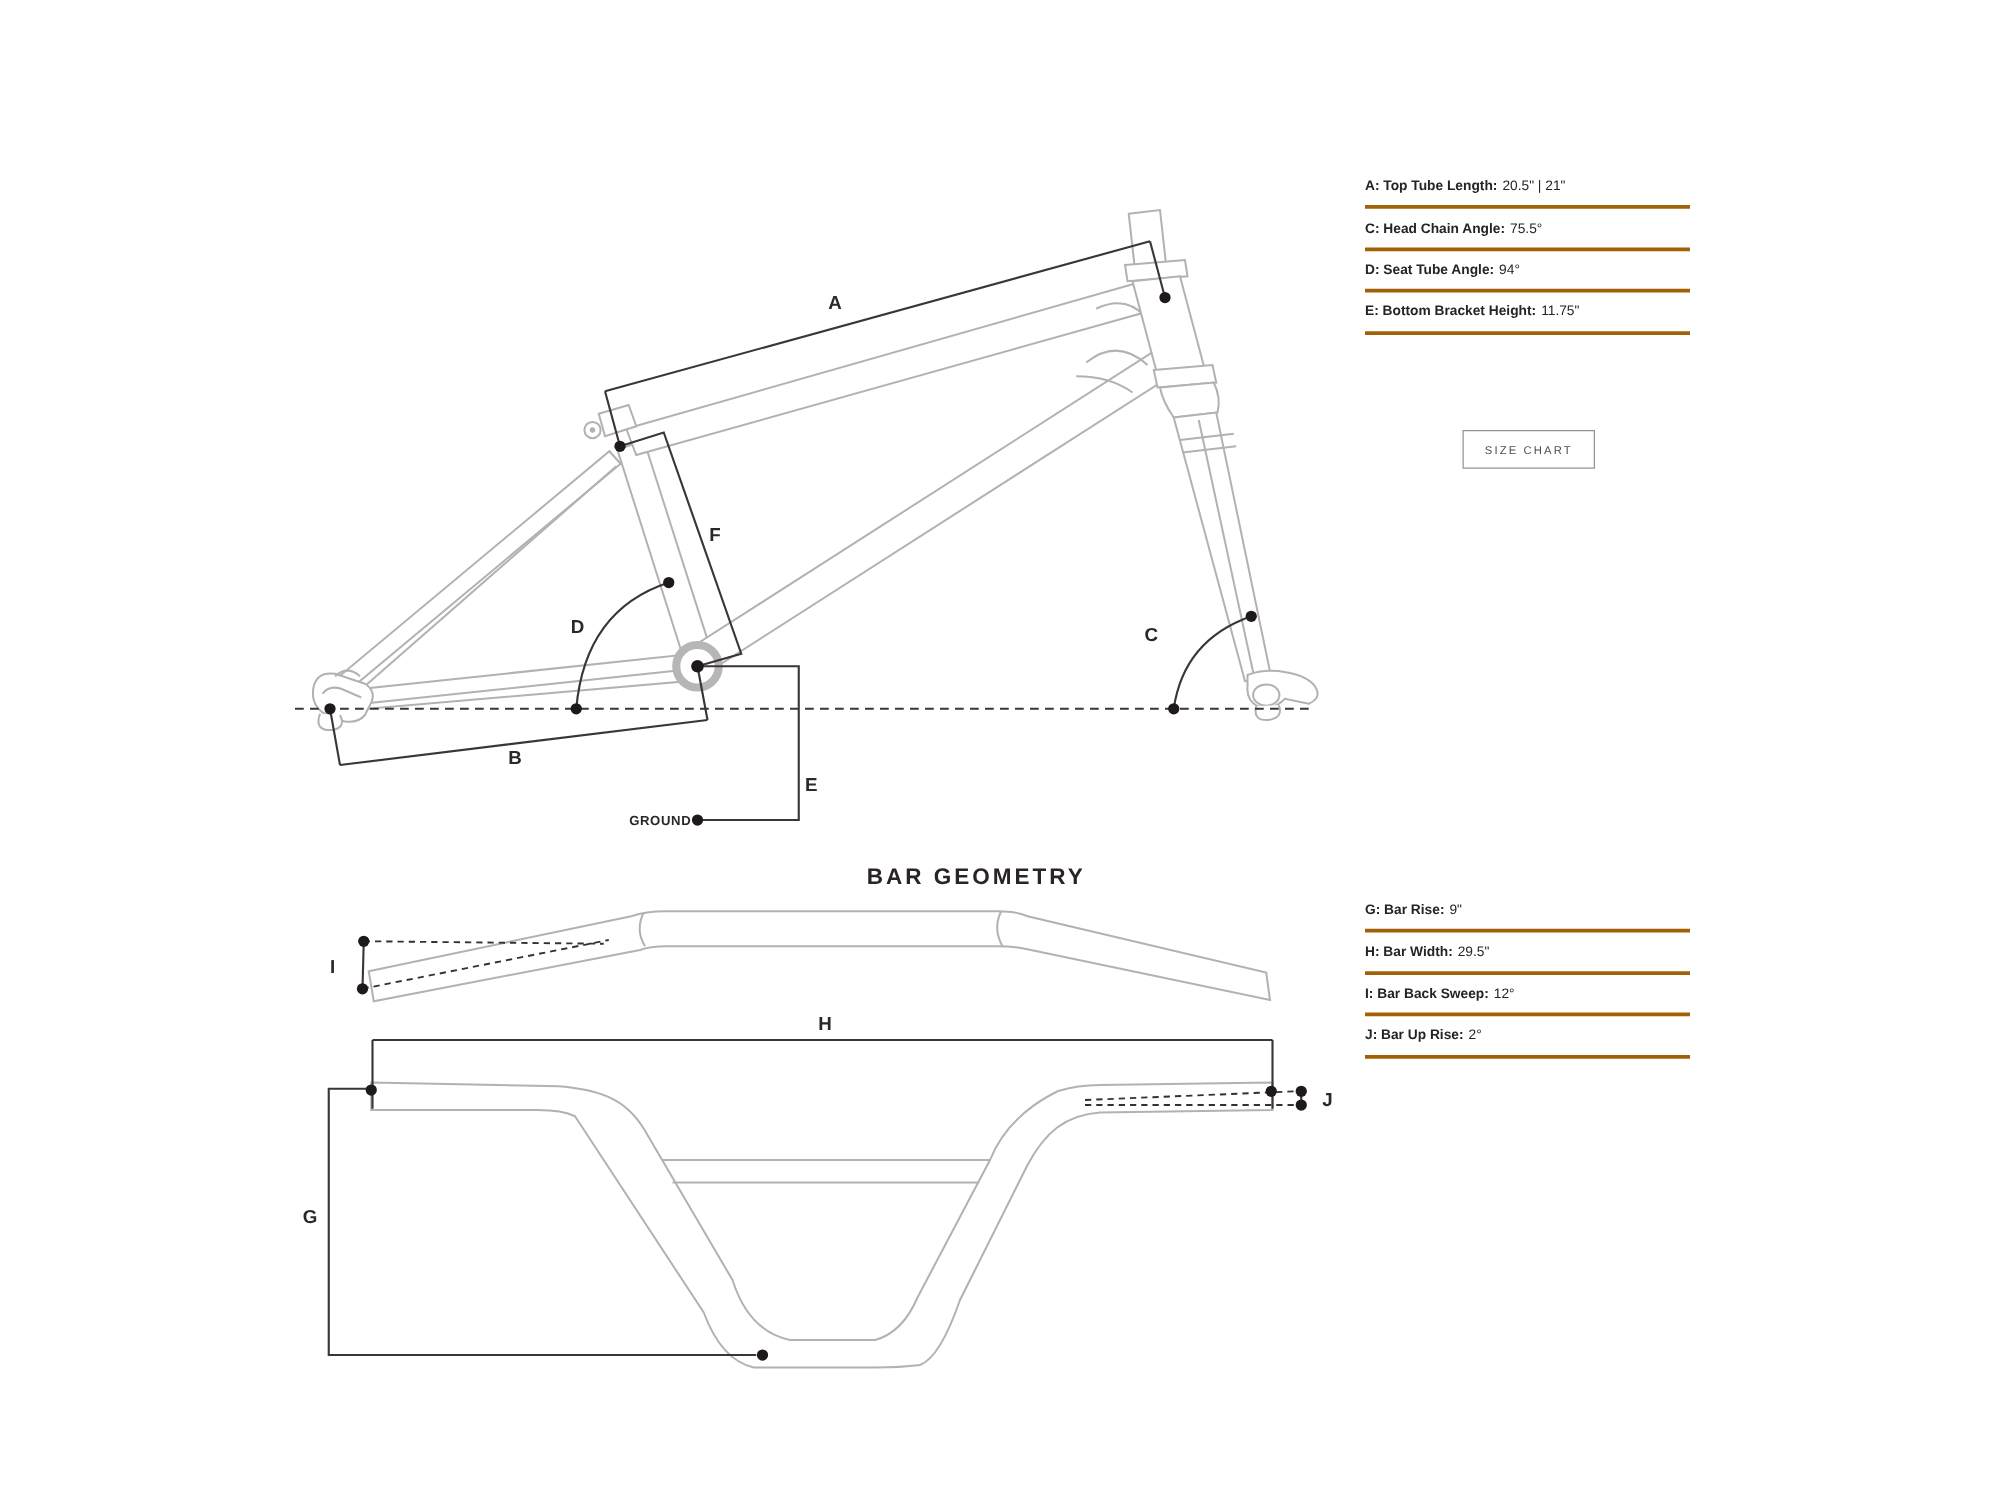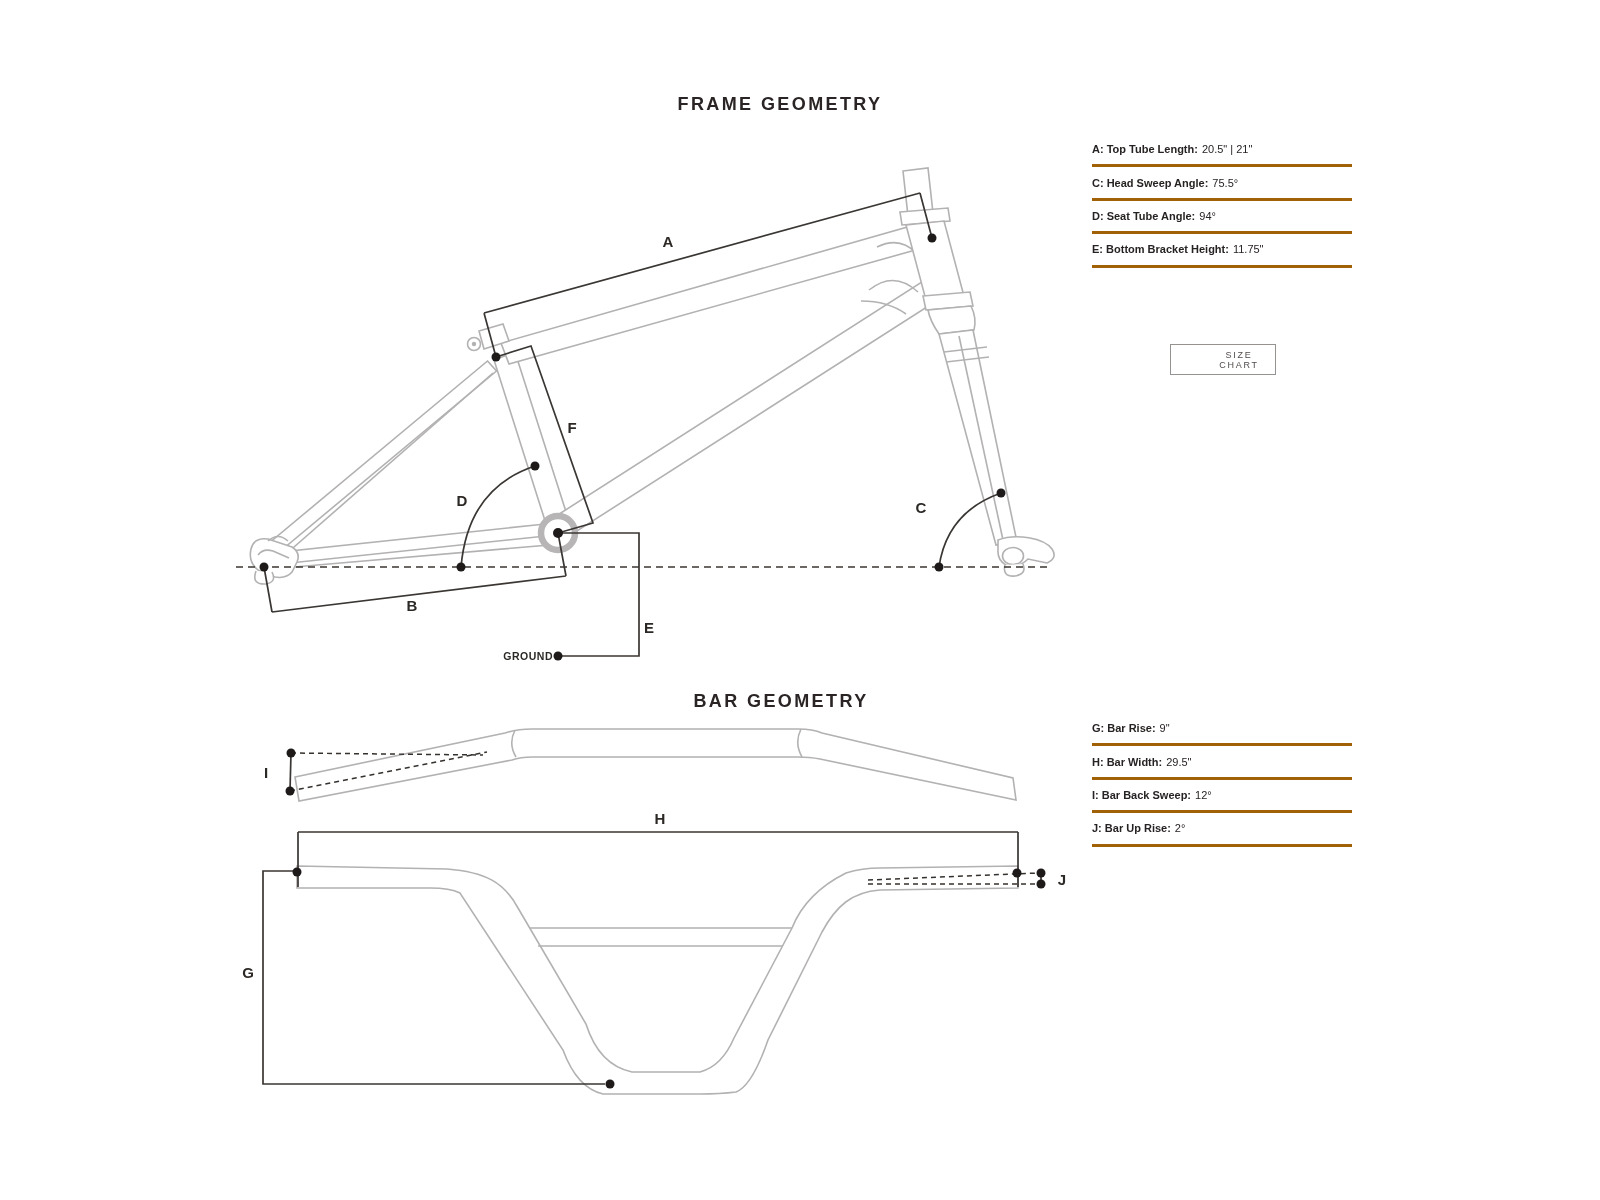--- a/index.html
+++ b/index.html
@@ -10,21 +10,21 @@
   #frame-title{left:480px;top:94px;}
   #bar-title{left:481px;top:691px;}
   .specs{position:absolute;left:1092px;width:260px;}
   #frame-specs{top:134px;}
   #bar-specs{top:713px;}
   .spec-row{height:30.4px;display:flex;align-items:center;border-bottom:3px solid #a16207;
             font-size:11px;color:#282323;white-space:nowrap;}
   .spec-row b{font-weight:bold;margin-right:4px;}
   .size-chart{position:absolute;left:1170px;top:344px;width:106px;height:31px;border:1px solid #96928f;
               background:#fff;display:flex;align-items:center;justify-content:center;font-size:9px;
-              letter-spacing:1.7px;color:#514c4a;font-family:"Liberation Sans",sans-serif;cursor:pointer;padding-left:38px;}
+              letter-spacing:1.7px;color:#514c4a;font-family:"Liberation Sans",sans-serif;cursor:pointer;}
   svg.diagram{position:absolute;left:0;top:0;}
   .g{stroke:#b3b1b1;stroke-width:1.6;fill:none;}
   .gw{stroke:#b3b1b1;stroke-width:1.6;fill:#ffffff;}
   .a{stroke:#3a3633;stroke-width:1.7;fill:none;}
   .dash{stroke:#3a3633;stroke-width:1.6;fill:none;stroke-dasharray:7 5;}
   .dash2{stroke:#35312e;stroke-width:1.5;fill:none;stroke-dasharray:5 4;}
   .dot{fill:#1d1a19;stroke:none;}
   .lbl{font-family:"Liberation Sans",sans-serif;font-weight:bold;font-size:15px;fill:#2c2825;text-anchor:middle;}
   .glbl{font-family:"Liberation Sans",sans-serif;font-weight:bold;font-size:10.5px;fill:#2c2825;
         text-anchor:end;letter-spacing:0.5px;}
@@ -123,30 +123,29 @@
       <circle class="dot" cx="1017" cy="873" r="4.5"></circle>
       <circle class="dot" cx="1041" cy="873" r="4.5"></circle>
       <circle class="dot" cx="1041" cy="884" r="4.5"></circle>
       <circle class="dot" cx="610" cy="1084" r="4.5"></circle>
       <text class="lbl" x="660" y="824">H</text>
       <text class="lbl" x="248" y="978">G</text>
       <text class="lbl" x="1062" y="885">J</text>
     </g>
   </svg>
 
-  <div class="title" id="frame-title">FRAME GEOMETRY</div>
   <div class="title" id="bar-title">BAR GEOMETRY</div>
 
   <div class="specs" id="frame-specs">
     <div class="spec-row">
       <b>A: Top Tube Length:</b>
       <span>20.5" | 21"</span>
     </div>
     <div class="spec-row">
-      <b>C: Head Sweep Angle:</b>
+      <b>C: Head Chain Angle:</b>
       <span>75.5°</span>
     </div>
     <div class="spec-row">
       <b>D: Seat Tube Angle:</b>
       <span>94°</span>
     </div>
     <div class="spec-row">
       <b>E: Bottom Bracket Height:</b>
       <span>11.75"</span>
     </div>

